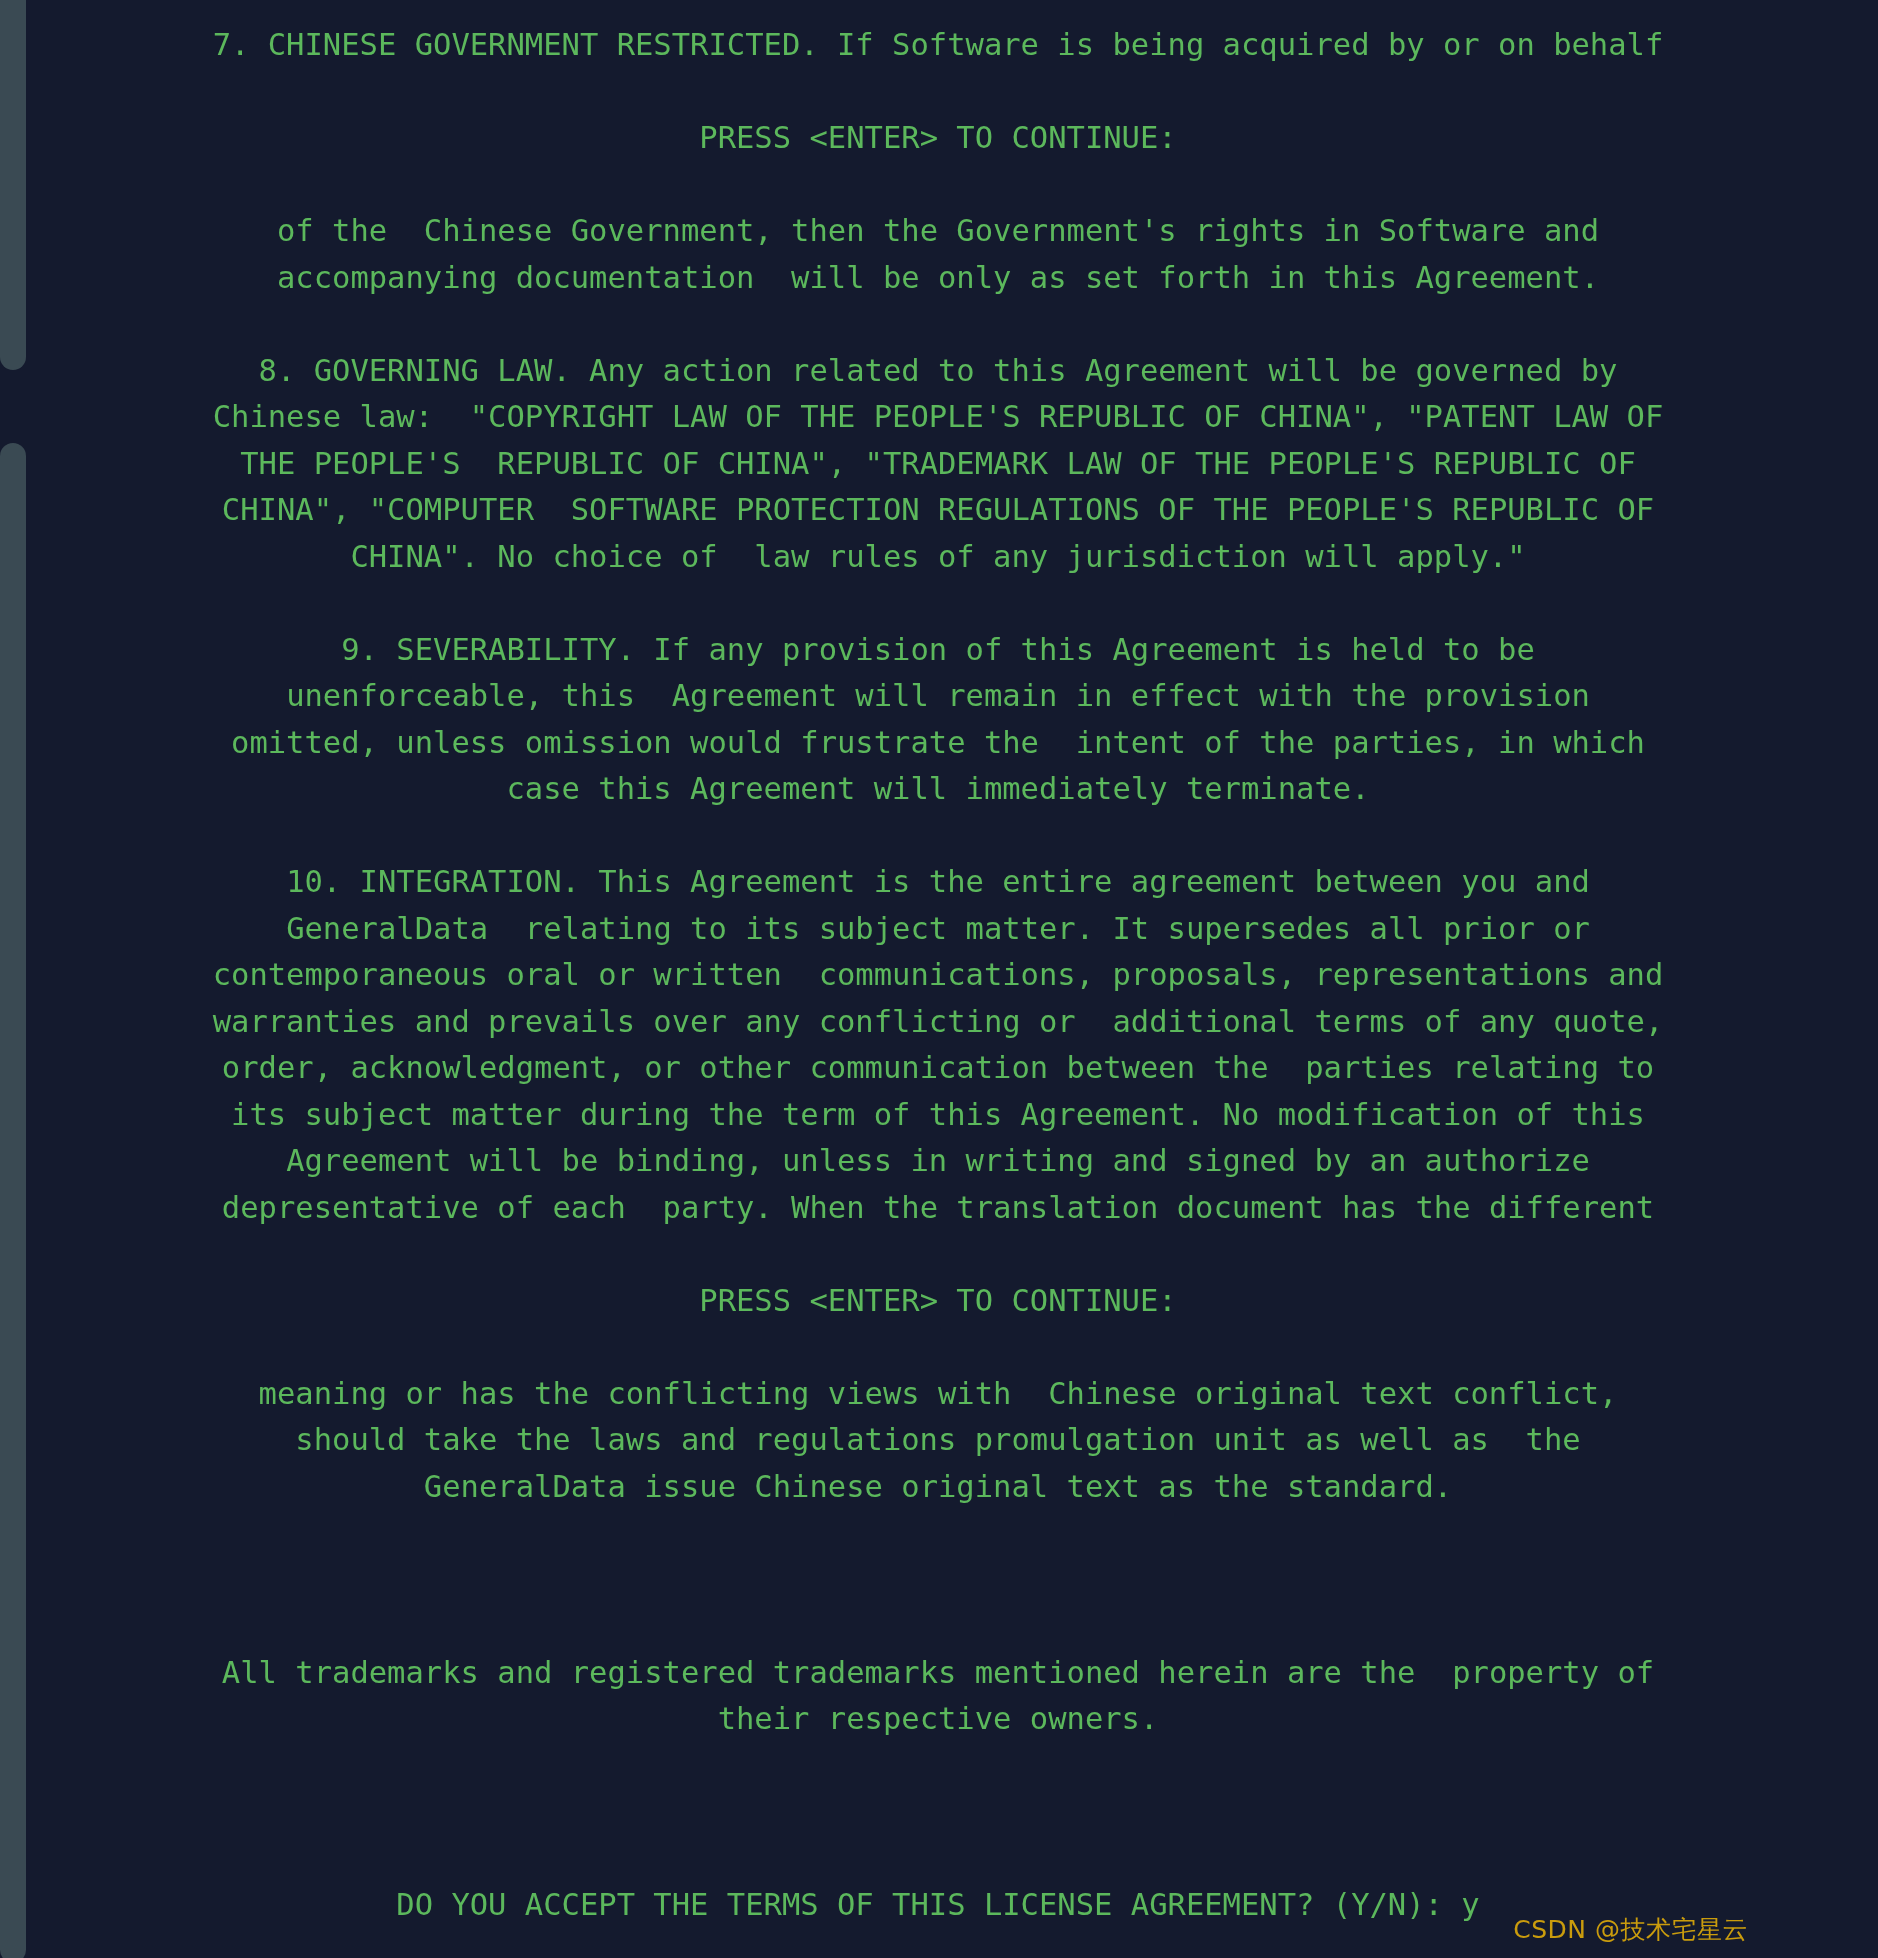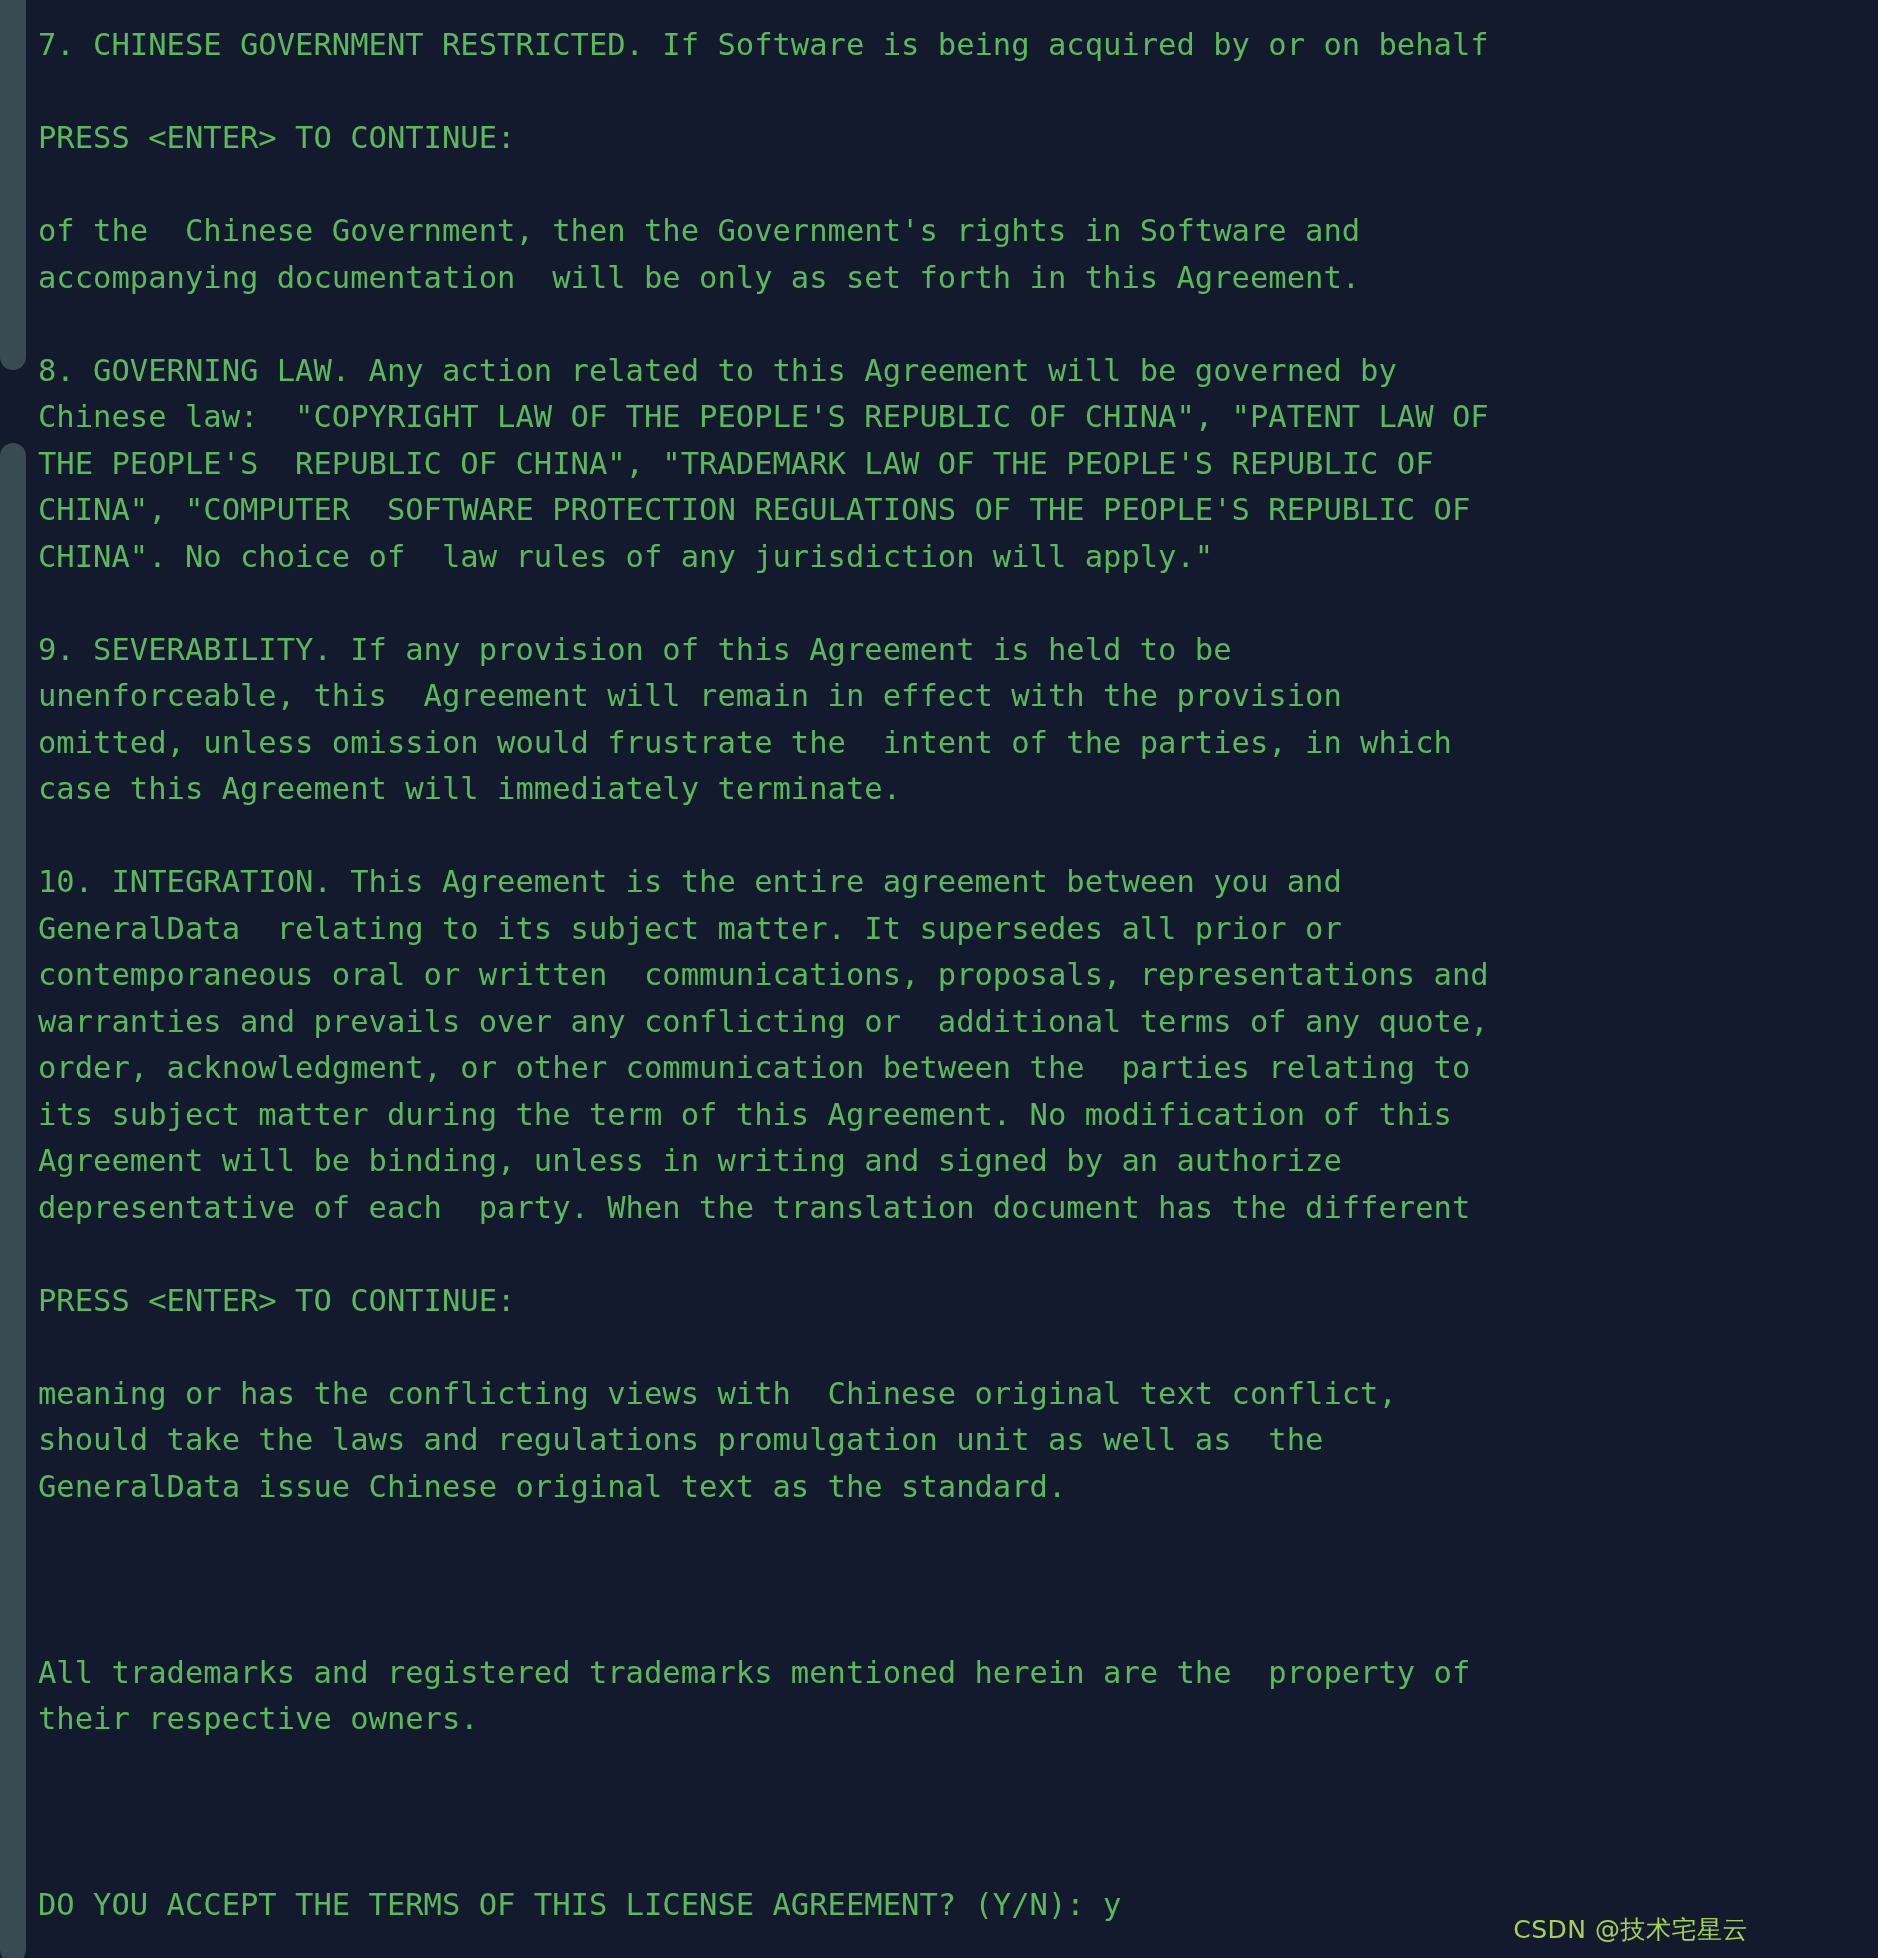--- a/index.html
+++ b/index.html
@@ -7,20 +7,21 @@
     padding: 0;
     background: #141a2e;
   }
   #screen {
     position: relative;
     width: 1770px;
     height: 1958px;
     background: #141a2e;
     overflow: hidden;
     font-family: "DejaVu Sans Mono", "Liberation Mono", monospace;
+    text-align: center;
   }
 
   
   .scrollbar-track {
     position: absolute;
     left: 0;
     top: 0;
     width: 26px;
     height: 1958px;
     background: transparent;
@@ -49,21 +50,21 @@
     font-family: "DejaVu Sans Mono", "Liberation Mono", monospace;
   }
   .line { white-space: pre; min-height: 46.5px; }
   .blank { min-height: 46.5px; }
 
   
   .watermark {
     position: absolute;
     right: 22px;
     bottom: 12px;
-    color: #bef264;
+    color: #eab308;
     font-size: 25px;
     font-family: "DejaVu Sans", "Liberation Sans", sans-serif;
     opacity: 0.85;
     letter-spacing: 0.5px;
   }
 </style>
 </head>
 <body>
 
 <div id="screen">

